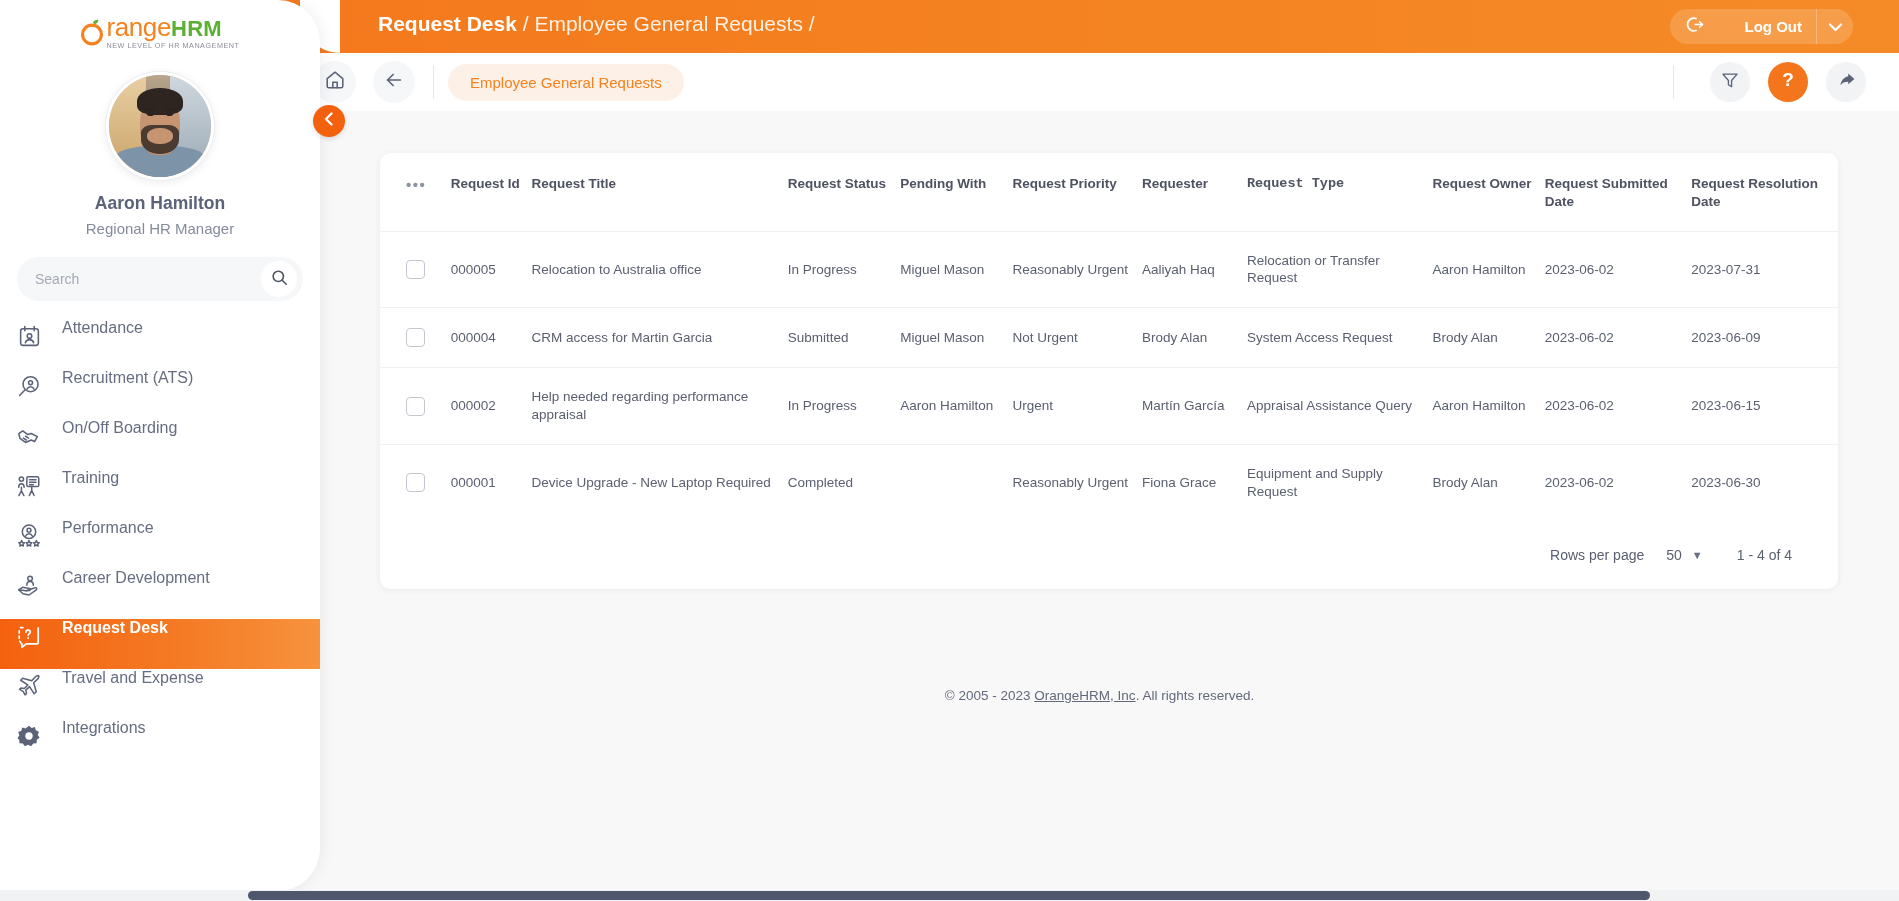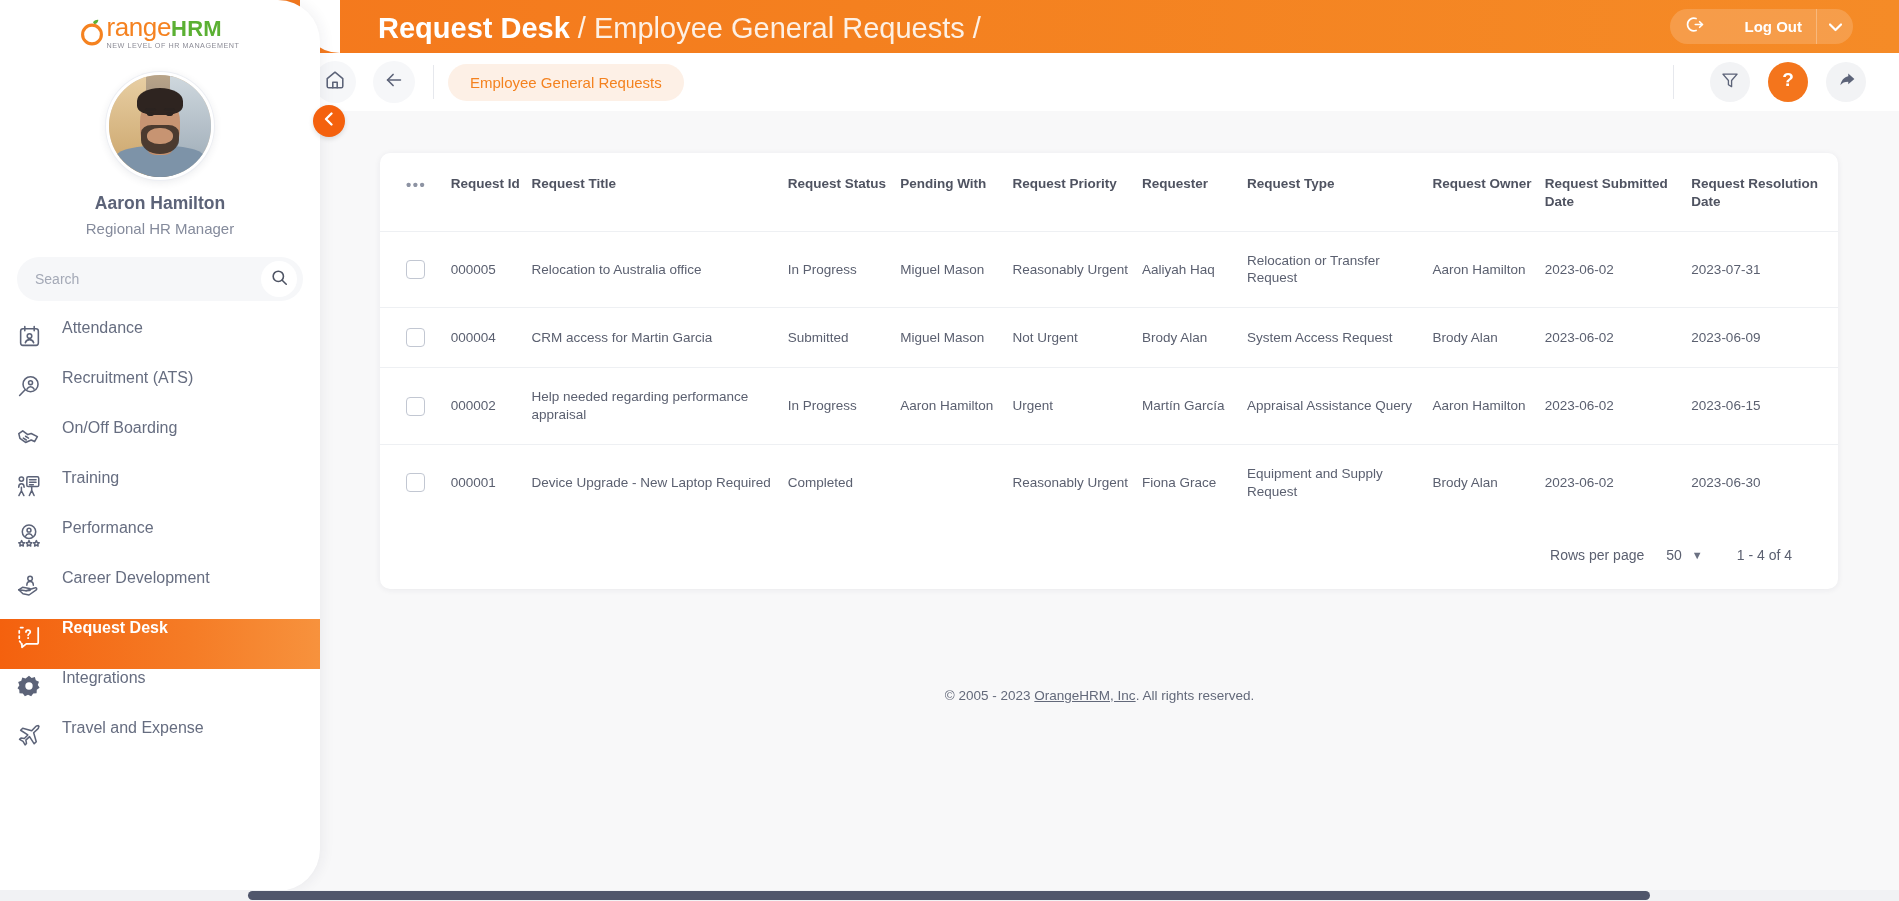--- a/index.html
+++ b/index.html
@@ -181,21 +181,21 @@
     position: absolute;
     left: 300px; top: 0;
     width: 40px; height: 53px;
     background: #ffffff;
     border-bottom-left-radius: 40px;
     z-index: 5;
   }
   #breadcrumb {
     position: absolute;
     left: 378px; top: 12px;
-    font-size: 29px;
+    font-size: 21px;
     color: #ffffff;
     white-space: nowrap;
     z-index: 7;
   }
   #breadcrumb .bc-strong { font-weight: 700; }
   #breadcrumb .bc-light { font-weight: 400; color: #fdf0e4; }
   #logout-btn {
     position: absolute;
     right: 46px; top: 9px;
     height: 35px;
@@ -314,21 +314,21 @@
     line-height: 1.32;
     border-top: 1px solid #eef0f3;
   }
   table.grid th:first-child, table.grid td:first-child { padding-left: 26px; width: 58px; }
   .col-id      { width: 66px; }
   .col-title   { width: 210px; }
   .col-status  { width: 92px; }
   .col-pending { width: 92px; }
   .col-prio    { width: 106px; }
   .col-reqer   { width: 86px; }
-  .col-type    { width: 152px; }
+  .col-type    { width: 152px; font-family: Liberation Mono, monospace; }
   .col-owner   { width: 92px; }
   .col-sub     { width: 120px; }
   .col-res     { width: 120px; }
 
   .dots { letter-spacing: 1.5px; color: #8d93a3; font-size: 15px; font-weight: 700;}
   .chk {
     width: 19px; height: 19px;
     border: 1.3px solid #c2c7d2;
     border-radius: 4px;
     background: #ffffff;
@@ -697,35 +697,35 @@
             <path d="M4.2 4.2h2.2M3 7.2v2M3 12v2M3.4 16.8l.9 1.3"></path>
             <path d="M9.2 8.4c0-1.1.9-1.9 2-1.9s2 .8 2 1.9c0 1.4-2 1.5-2 3"></path>
             <path d="M11.2 13.8v.2"></path>
           </svg>
         </span>
         <span>Request Desk</span>
       </div>
 
       <div class="nav-item">
         <span class="nav-ico">
+          <svg width="26" height="26" viewBox="0 0 24 24" fill="none" stroke="#5c6378" stroke-width="1.4" stroke-linecap="round" stroke-linejoin="round">
+            <path d="M21.2 3.1c-.9-.9-2.4-.6-3.4.5l-3.3 3.6-8.3-2.4-1.9 1.9 6.6 4.3-3.2 3.4-3.1-.6-1.3 1.3 3.2 1.9 1.9 3.2 1.3-1.3-.6-3.1 3.4-3.2 4.3 6.6 1.9-1.9-2.4-8.3 3.6-3.3c1.1-1 1.4-2.5.5-3.4z"></path>
+          </svg>
+        </span>
+        <span>Travel and Expense</span>
+      </div>
+
+      <div class="nav-item">
+        <span class="nav-ico">
           <svg width="26" height="26" viewBox="0 0 24 24" fill="#5c6378">
             <path d="M12 2.6l2.4 2.1 3-.9.9 3 2.9 1.2-1.1 3 1.7 2.7-2.6 1.7-.2 3.2-3.1.3-1.9 2.5-2.9-1.4-2.9 1.4-1.9-2.5-3.1-.3-.2-3.2L1.4 14l1.7-2.7-1.1-3 2.9-1.2.9-3 3 .9z"></path>
             <circle cx="12" cy="12" r="3.4" fill="#ffffff"></circle>
           </svg>
         </span>
         <span>Integrations</span>
-      </div>
-
-      <div class="nav-item">
-        <span class="nav-ico">
-          <svg width="26" height="26" viewBox="0 0 24 24" fill="none" stroke="#5c6378" stroke-width="1.4" stroke-linecap="round" stroke-linejoin="round">
-            <path d="M21.2 3.1c-.9-.9-2.4-.6-3.4.5l-3.3 3.6-8.3-2.4-1.9 1.9 6.6 4.3-3.2 3.4-3.1-.6-1.3 1.3 3.2 1.9 1.9 3.2 1.3-1.3-.6-3.1 3.4-3.2 4.3 6.6 1.9-1.9-2.4-8.3 3.6-3.3c1.1-1 1.4-2.5.5-3.4z"></path>
-          </svg>
-        </span>
-        <span>Travel and Expense</span>
       </div>
 
     </div>
   </div>
 
   <div id="collapse-toggle">
     <span>
       <svg width="12" height="14" viewBox="0 0 12 14">
           <path d="M8.5 1.5 3 7l5.5 5.5" fill="none" stroke="#ffffff" stroke-width="2.3" stroke-linecap="round" stroke-linejoin="round"></path>
         </svg>

